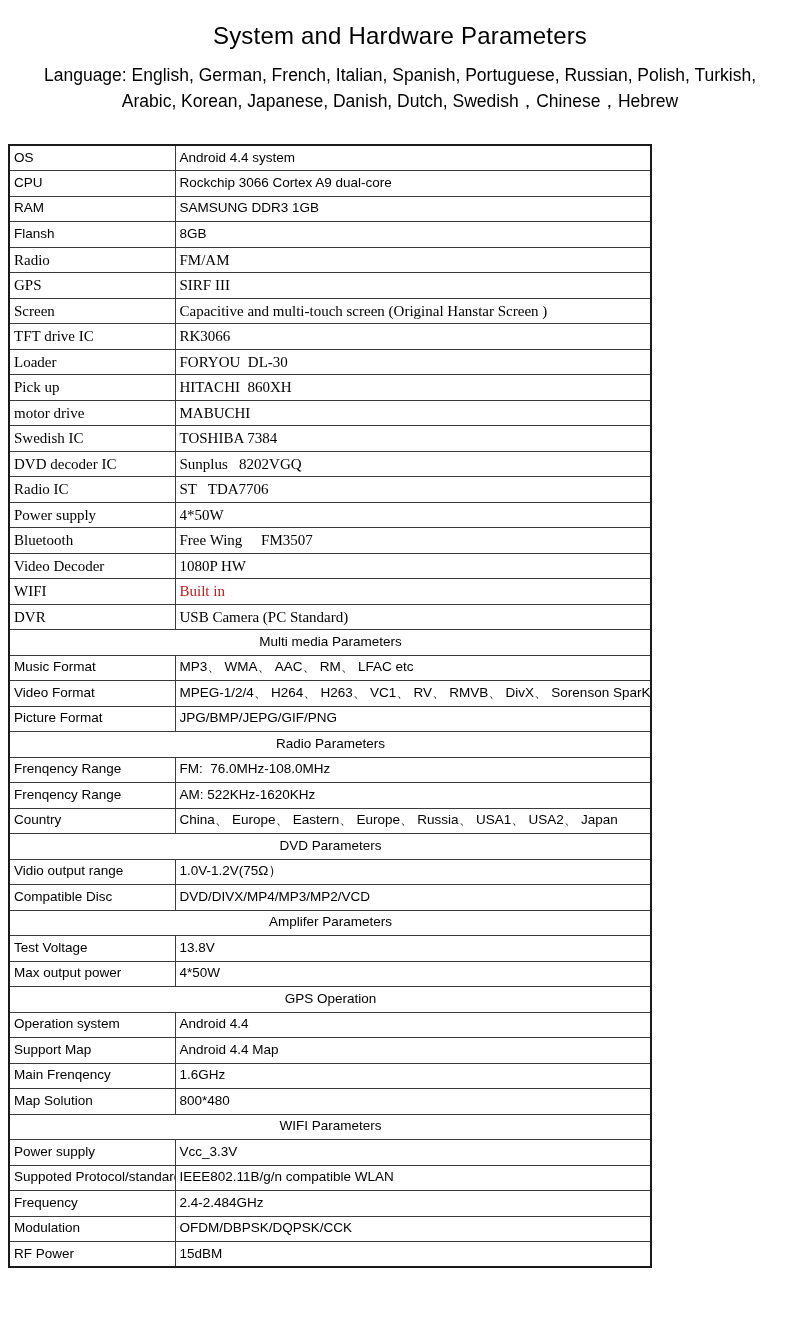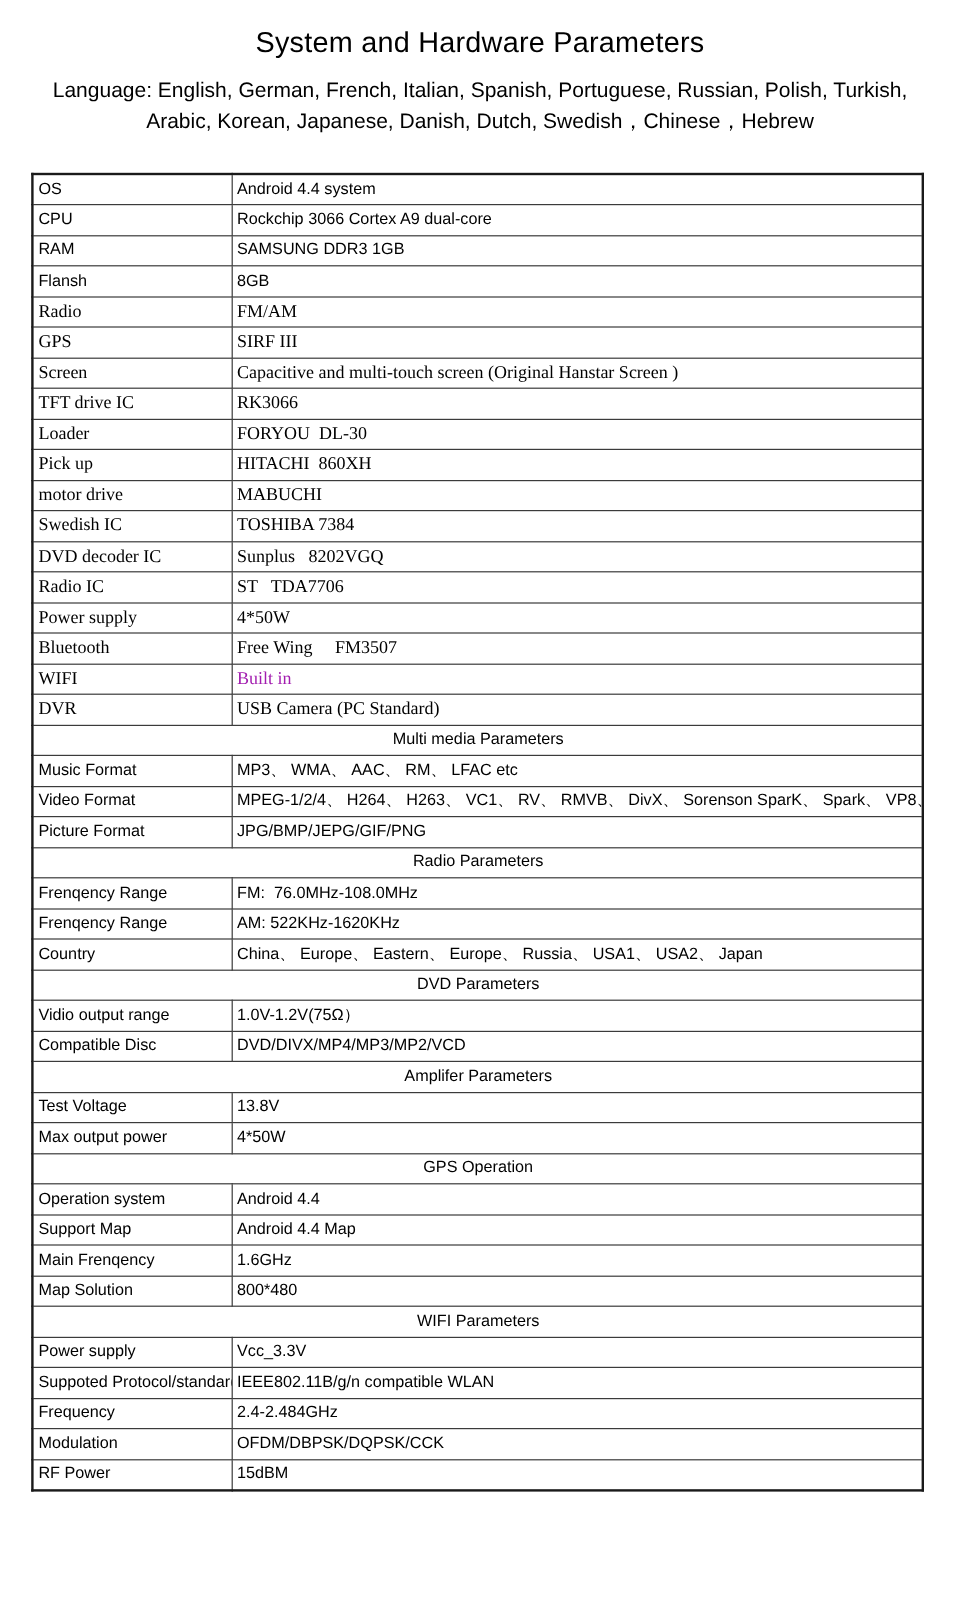--- a/index.html
+++ b/index.html
@@ -21,22 +21,22 @@
   }
   .lang {
     text-align: center;
     font-size: 17.5px;
     line-height: 26px;
     margin: 0 0 30px 0;
   }
   table.spec {
     border-collapse: collapse;
     table-layout: fixed;
-    width: 744px;
-    margin-left: 26px;
+    width: 644px;
+    margin-left: 8px;
     border: 2px solid #1a1a1a;
   }
   table.spec td {
     border: 1px solid #3b3b3b;
     height: 25.5px;
     padding: 0 3px 0 4px;
     font-size: 13.5px;
     line-height: 1.1;
     white-space: pre;        
     overflow: hidden;
@@ -128,22 +128,26 @@
         </tr>
         <tr class="serif">
           <td class="label">Power supply</td>
           <td class="value">4*50W</td>
         </tr>
         <tr class="serif">
           <td class="label">Bluetooth</td>
           <td class="value">Free Wing     FM3507</td>
         </tr>
         <tr class="serif">
+          <td class="label">Video Decoder</td>
+          <td class="value">1080P HW</td>
+        </tr>
+        <tr class="serif">
           <td class="label">WIFI</td>
-          <td class="value" style="color: #a21caf;">Built in</td>
+          <td class="value" style="color: #b91c1c;">Built in</td>
         </tr>
         <tr class="serif">
           <td class="label">DVR</td>
           <td class="value">USB Camera (PC Standard)</td>
         </tr>
         <tr>
           <td colspan="2" class="section">Multi media Parameters</td>
         </tr>
         <tr>
           <td class="label">Music Format</td>

